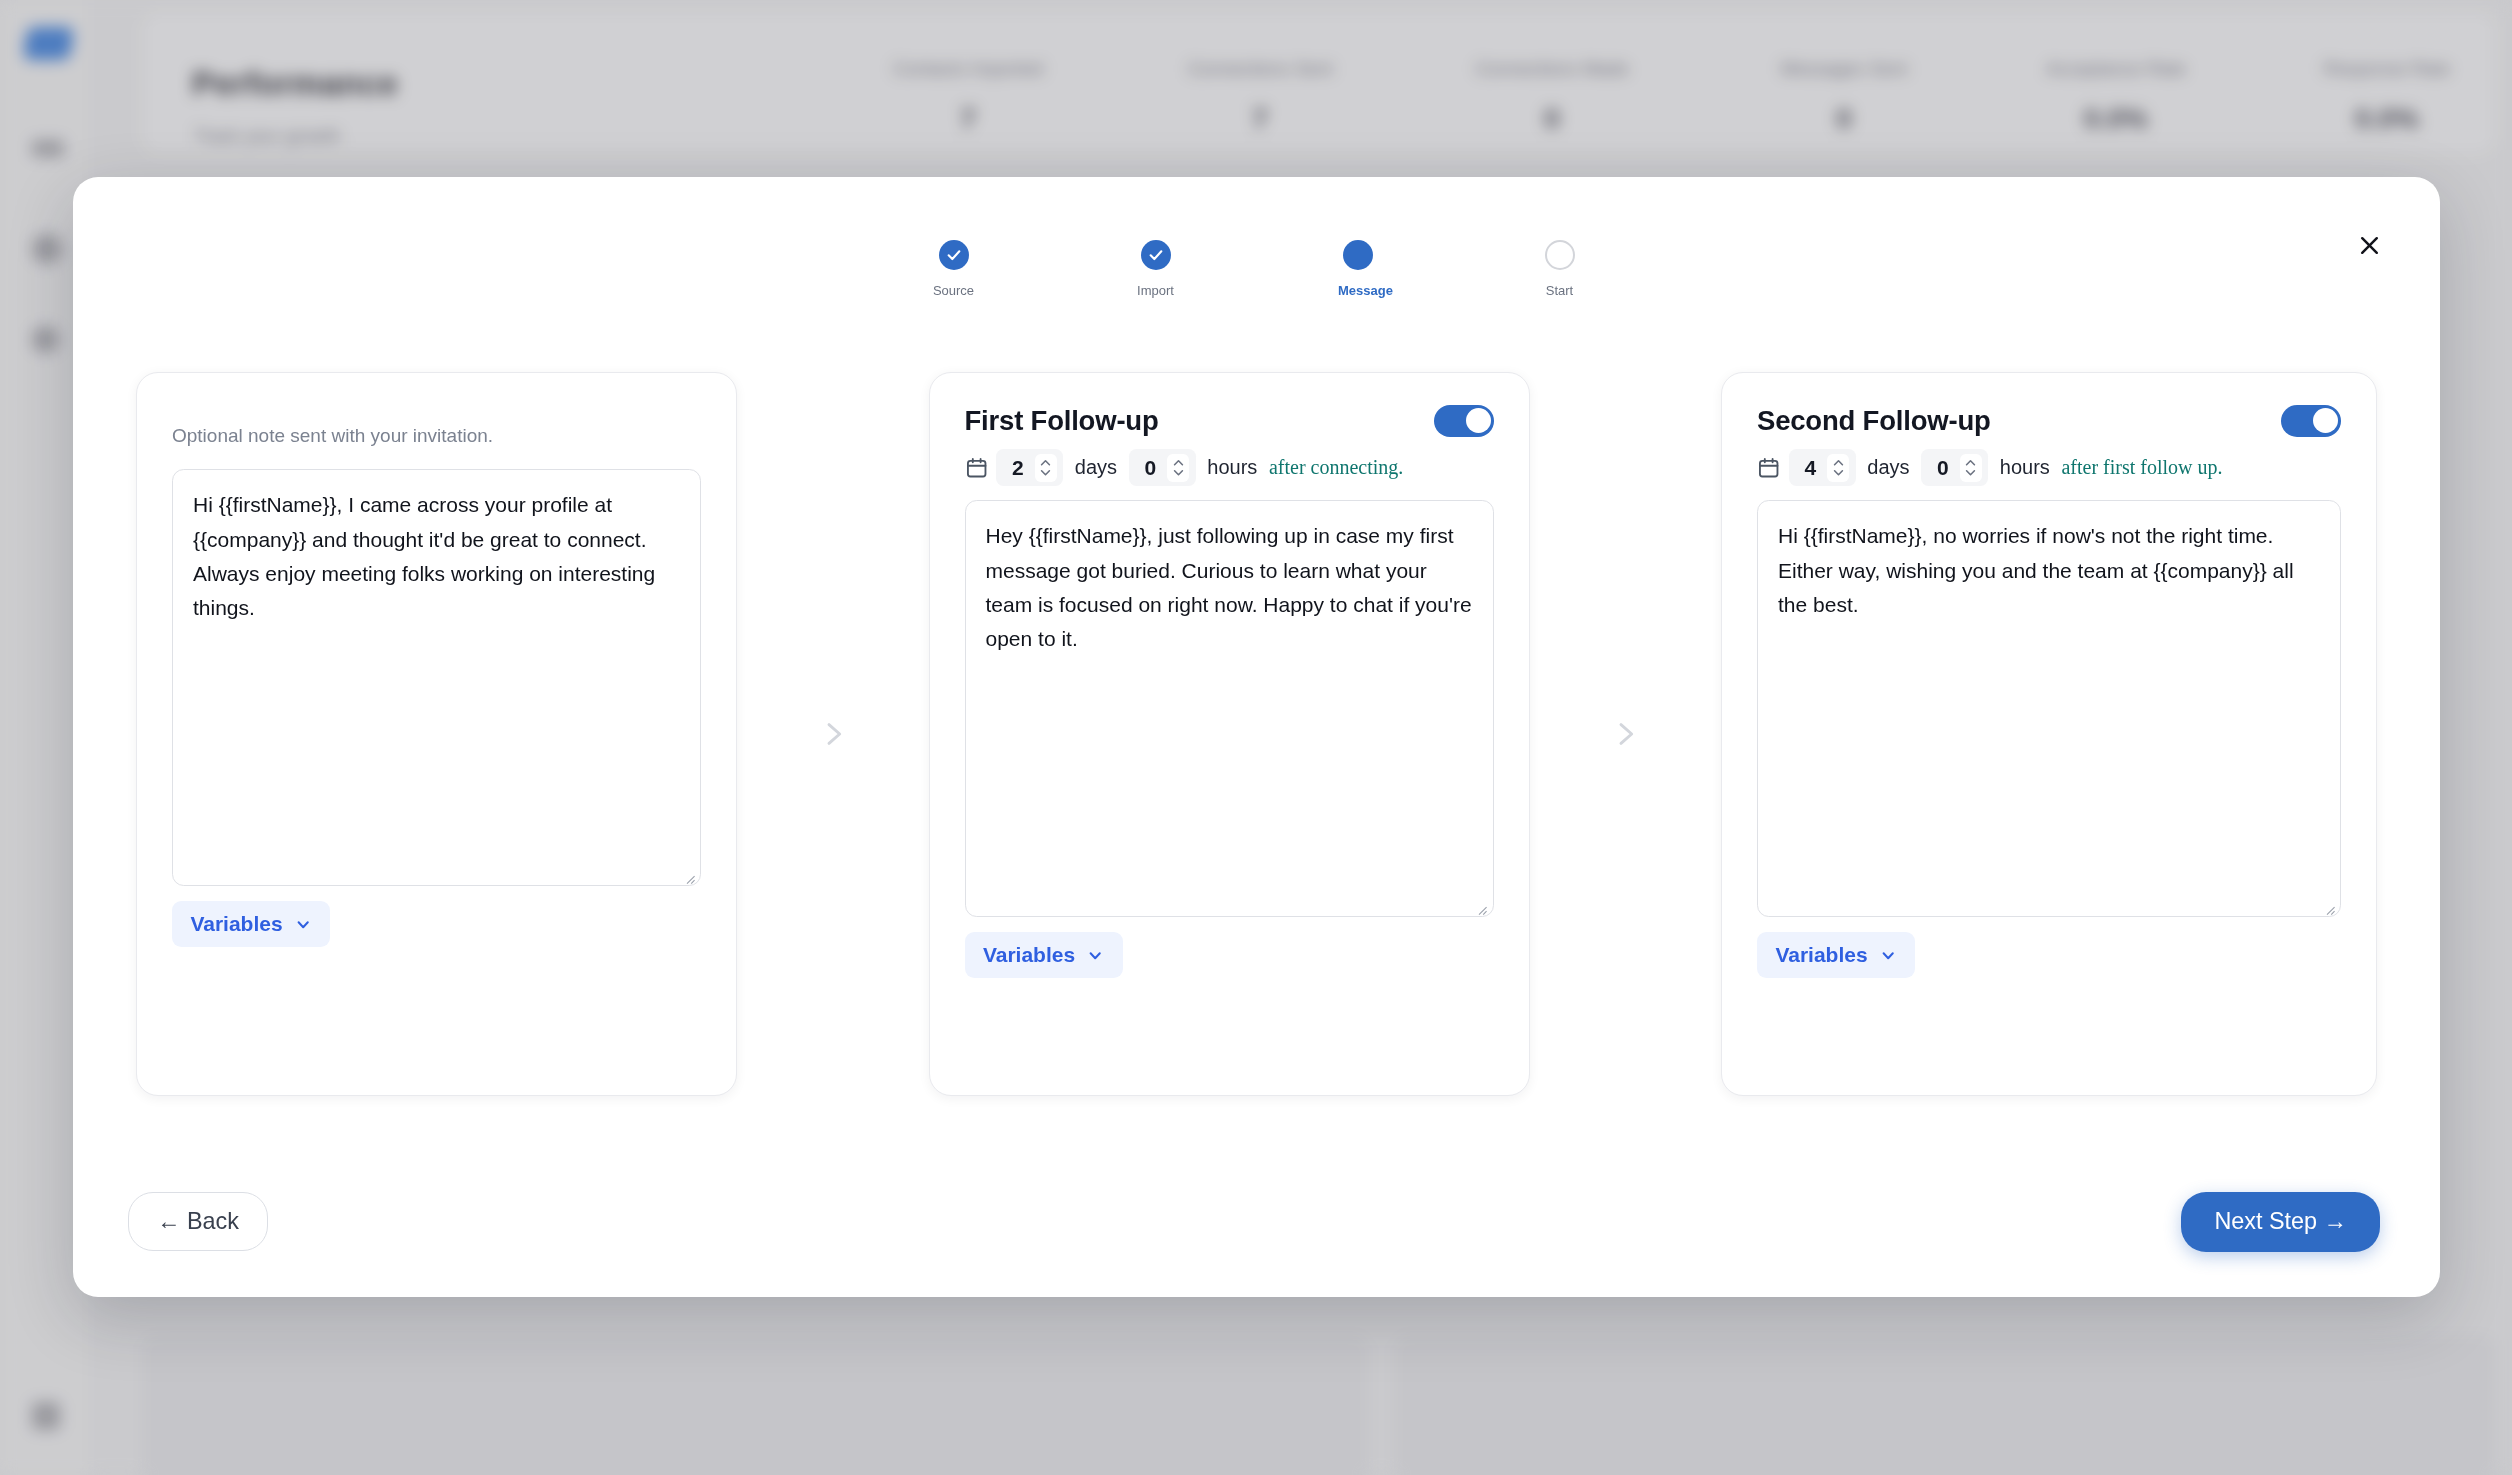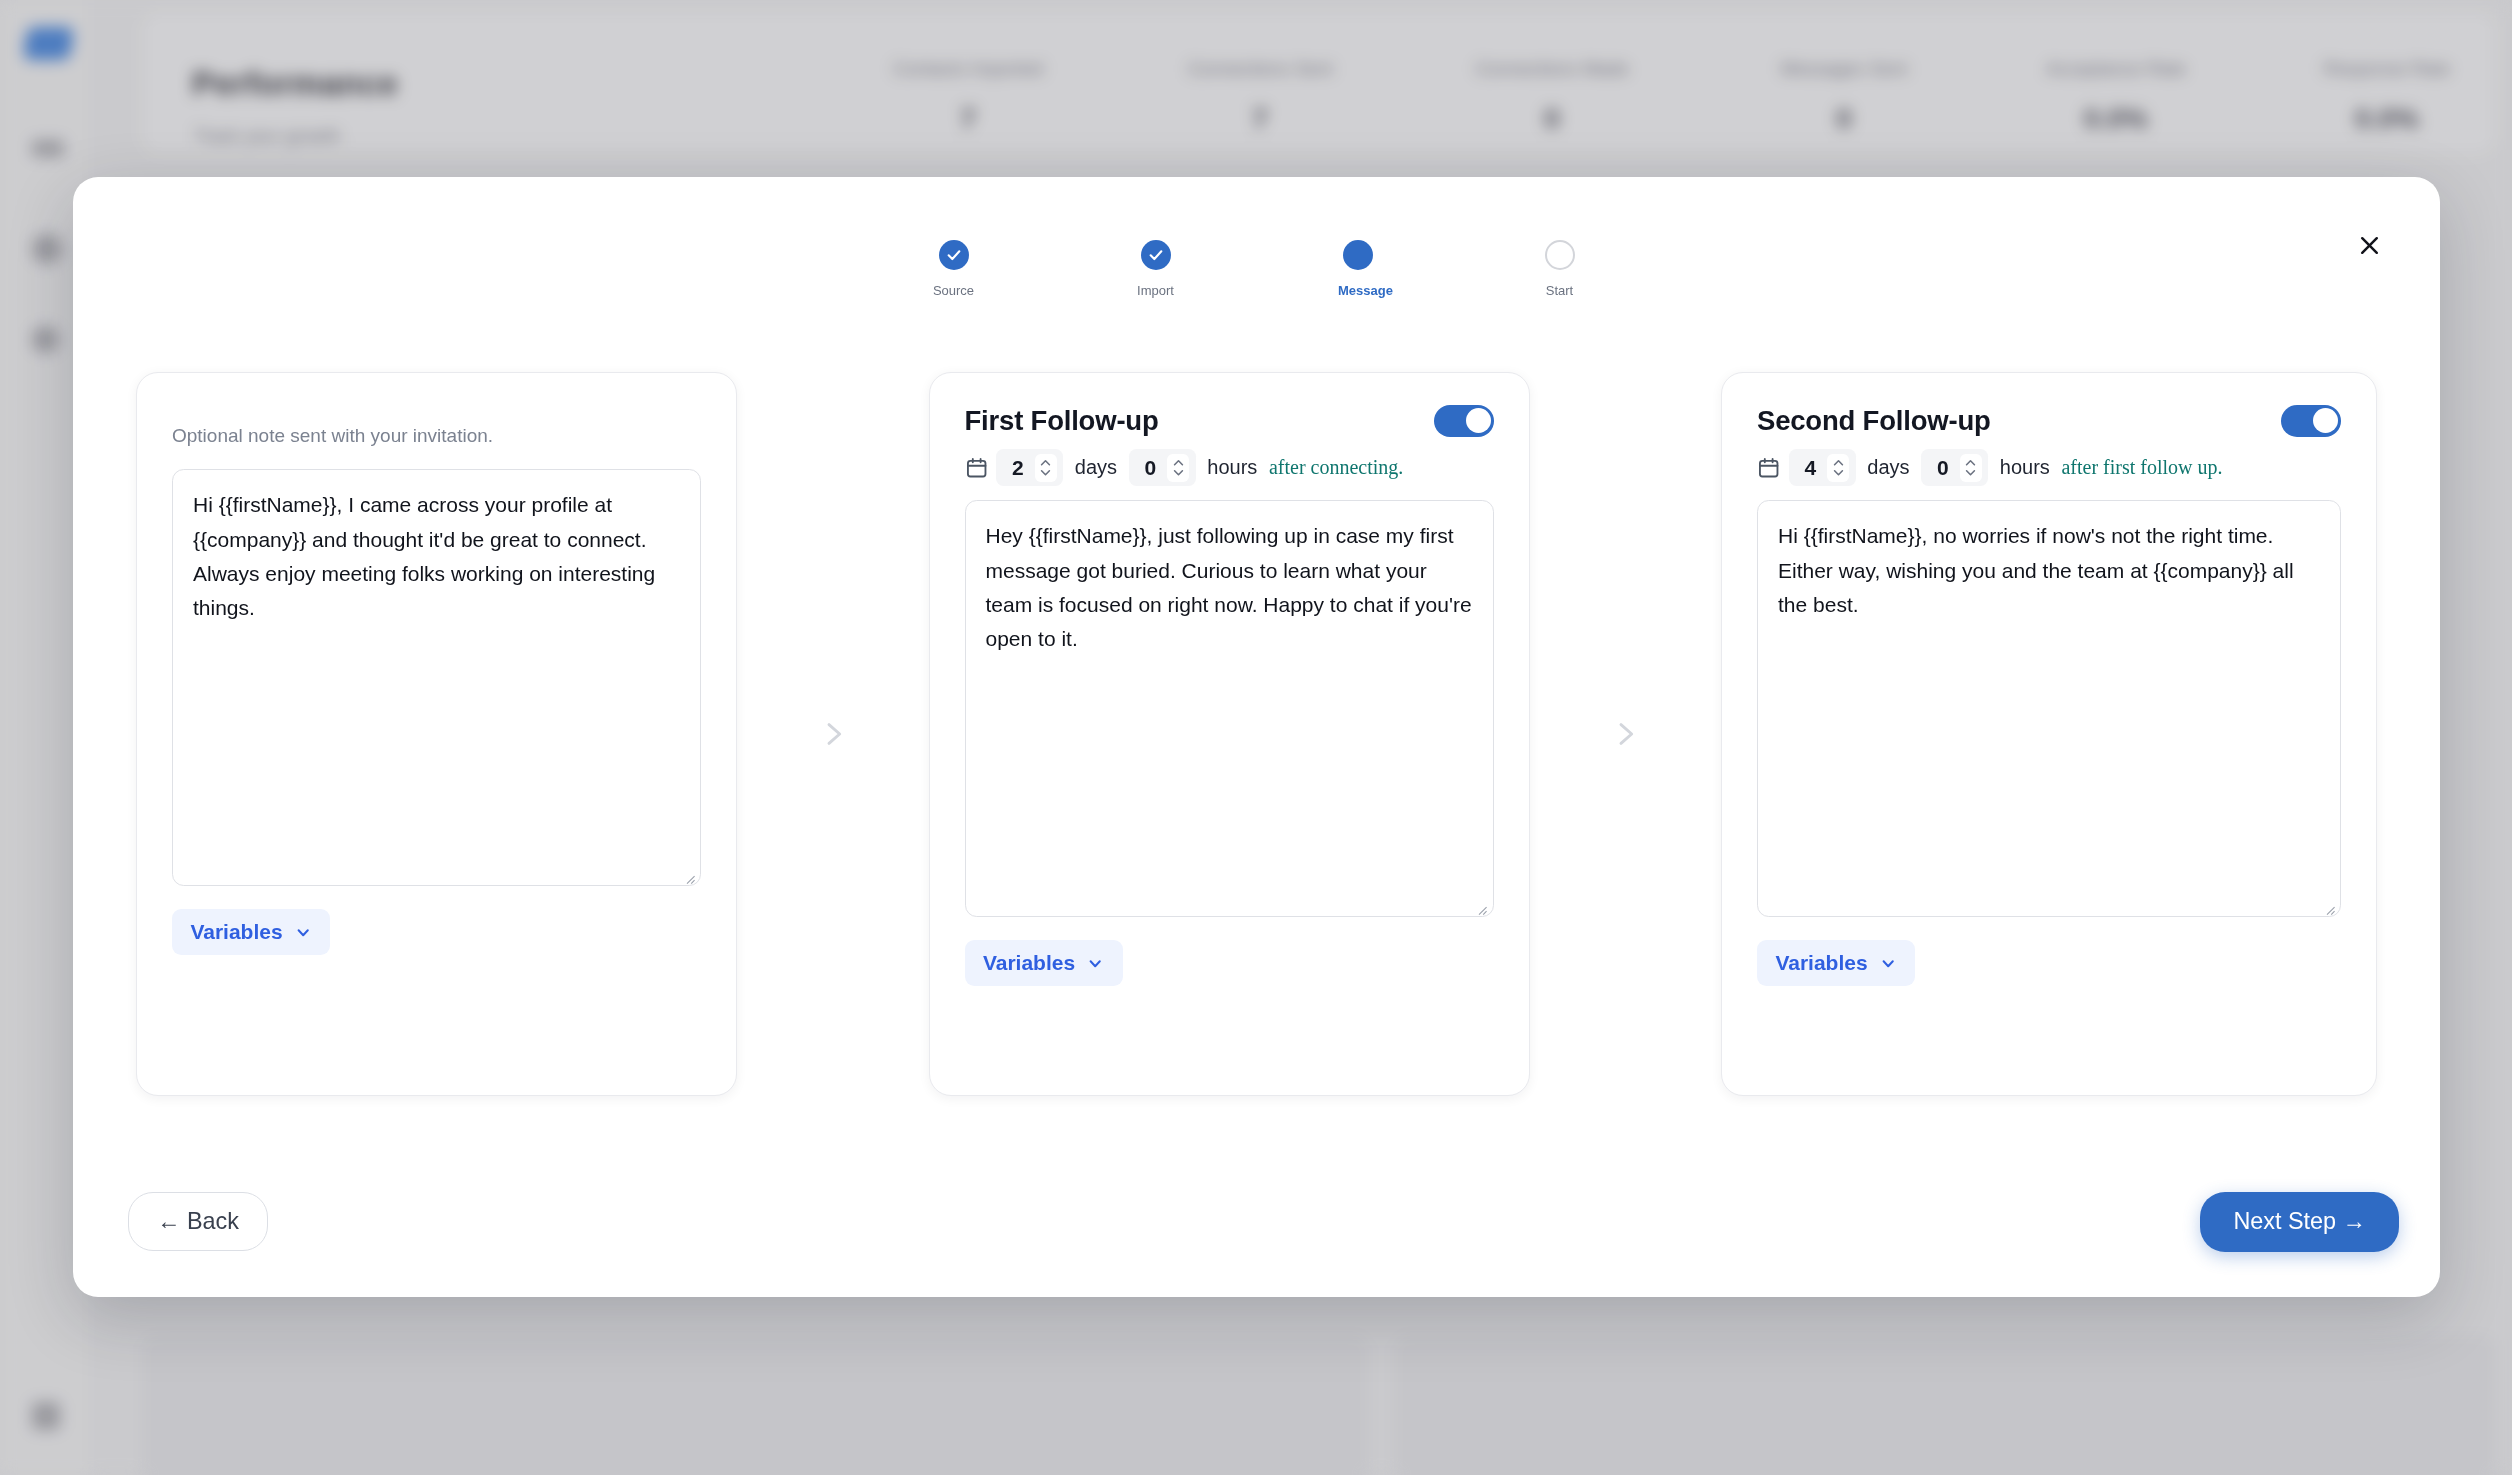--- a/index.html
+++ b/index.html
@@ -322,21 +322,21 @@
   .resize-grip {
     position: absolute;
     right: 5.8px;
     bottom: 5px;
     width: 13.4px; height: 13.4px;
     pointer-events: none;
     color: #9aa0ab;
   }
 
   .variables-btn {
-    margin-top: 20px;
+    margin-top: 12px;
     display: inline-flex;
     align-items: center;
     gap: 11px;
     background: #eef3fe;
     color: #2f5fe0;
     border: none;
     border-radius: 9.2px;
     padding: 11px 18.4px;
     font-size: 21px;
     font-weight: bold;
@@ -346,21 +346,21 @@
 
   
   .card-1 .textarea { height: 417px; margin-top: 22px; }
   .card-2 .textarea { height: 417px; }
   .card-3 .textarea { height: 417px; }
 
   
   .footer {
     position: absolute;
     left: 55px;
-    right: 41px;
+    right: 60px;
     bottom: 45px;
     display: flex;
     align-items: flex-start;
     justify-content: space-between;
   }
   .back-btn {
     background: #ffffff;
     border: 0.8px solid #dcdfe5;
     border-radius: 25px;
     padding: 15px 28px;

